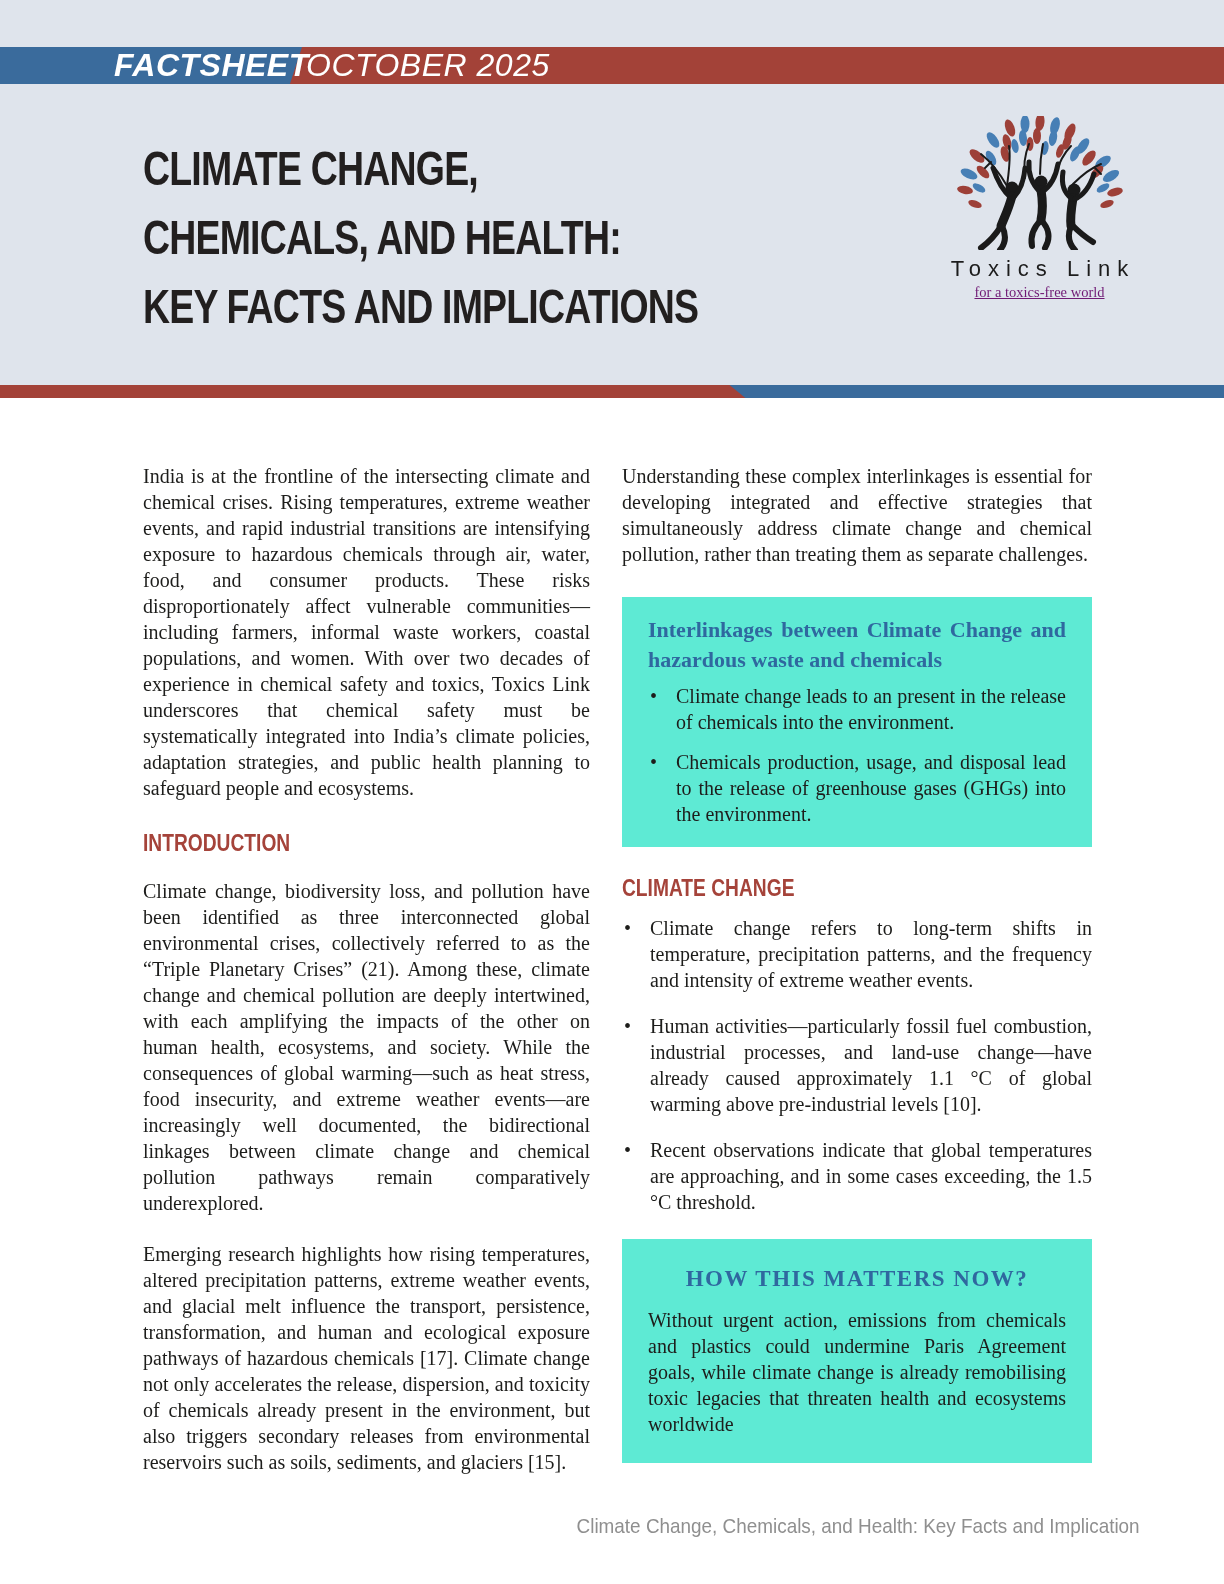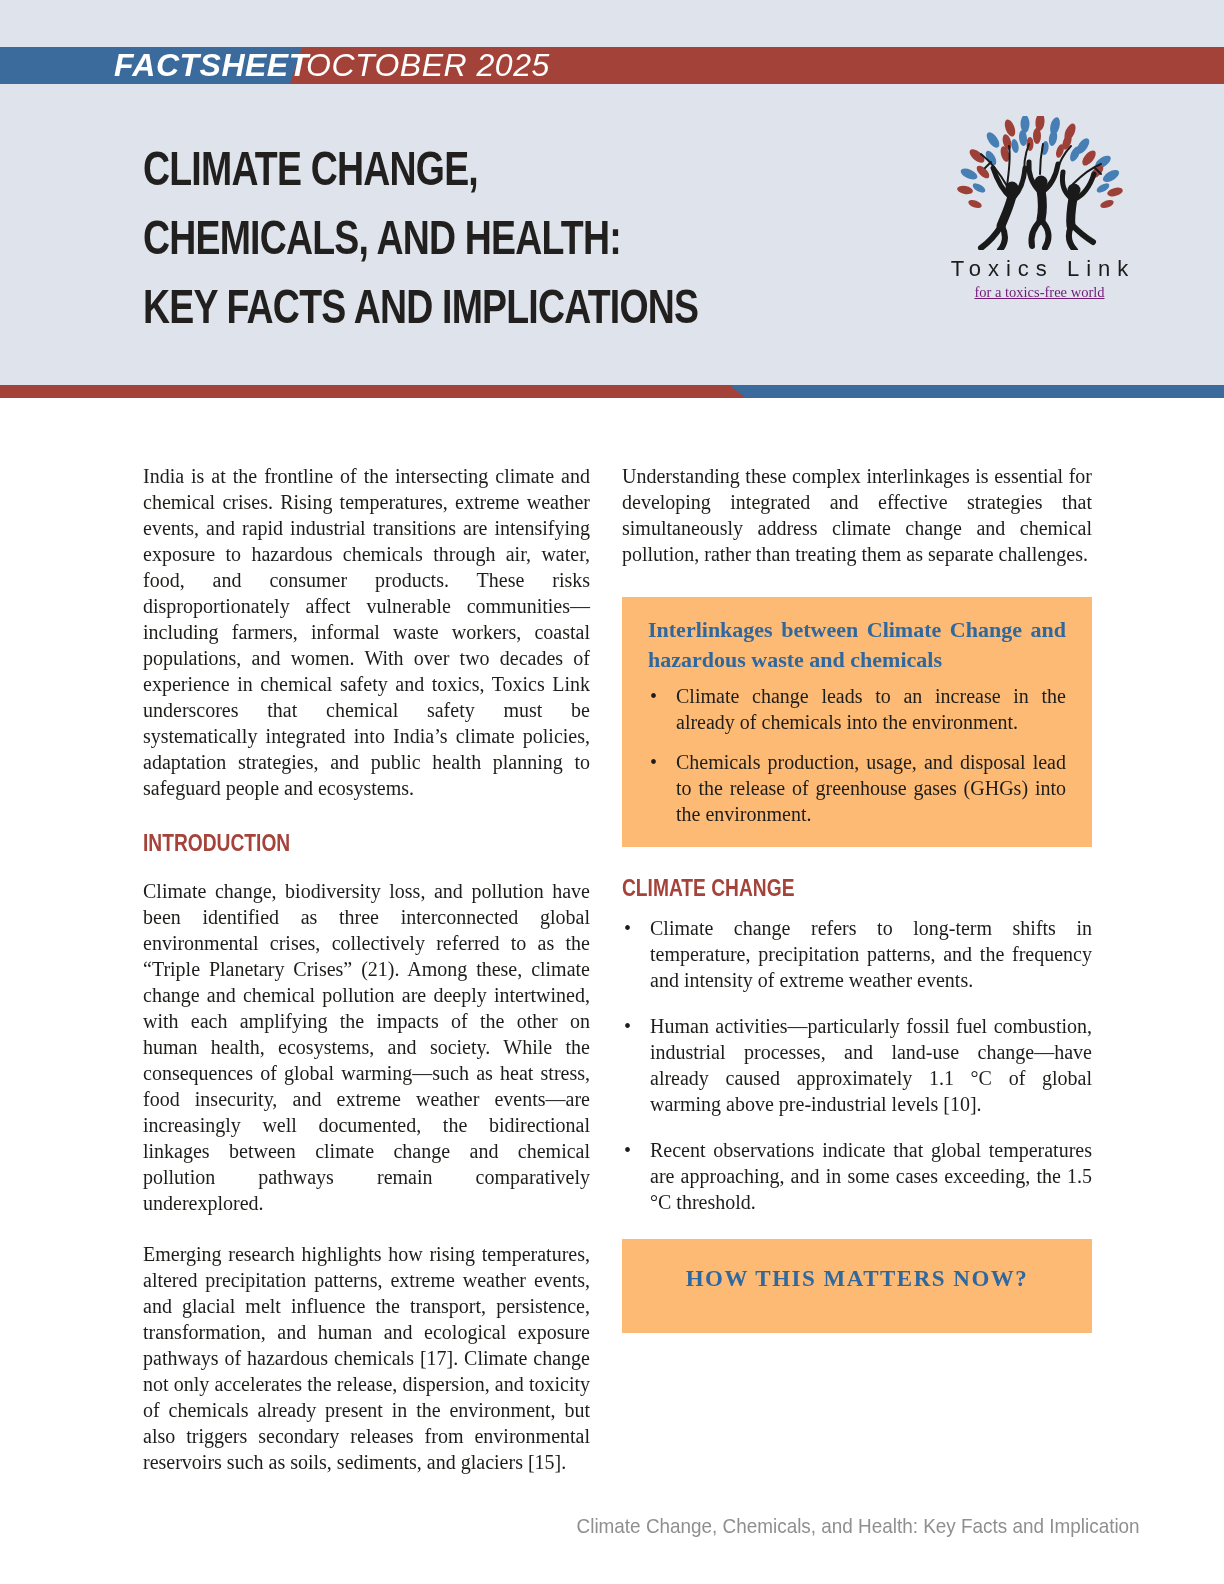--- a/index.html
+++ b/index.html
@@ -33,21 +33,21 @@
   
   .col-left{position:absolute;left:143px;top:463px;width:447px;}
   .col-right{position:absolute;left:622px;top:463px;width:470px;}
   p.para{margin:0 0 25px 0;font-size:20px;line-height:26px;text-align:justify;}
   .inset{margin-left:11px;margin-right:10px;}
 
   .section-h{margin:4px 0 18px 0;font-family:"Liberation Sans", sans-serif;font-weight:bold;
              font-size:24px;line-height:34px;color:#a5433a;}
   .section-h span{display:inline-block;transform:scaleX(0.8);transform-origin:left center;white-space:nowrap;letter-spacing:0;}
 
-  .infobox{background:#fdba74;margin:0 0 24px 0;}
+  .infobox{background:#5eead4;margin:0 0 24px 0;}
   .infobox.b1{padding:18px 26px 20px 26px;}
   .infobox.b2{margin-top:24px;margin-bottom:0;padding:26px;}
   .box-h{margin:0 0 8px 0;font-family:"Liberation Serif", serif;font-weight:bold;color:#2f689f;
          font-size:22px;line-height:30px;text-align:justify;}
   .box-h.caps{letter-spacing:1.5px;font-size:23px;line-height:28px;margin-bottom:14px;text-align:center;}
   .box-body{margin:0;font-size:20px;line-height:26px;text-align:justify;}
 
   ul.blist{list-style:none;margin:0;padding:0;}
   ul.blist li{position:relative;padding-left:28px;font-size:20px;line-height:26px;
               text-align:justify;margin:0 0 14px 0;}
@@ -170,21 +170,21 @@
   </div>
 
   <div class="col-right">
     <p class="para inset" style="margin-bottom:30px;">Understanding these complex interlinkages is essential for developing integrated and effective strategies that simultaneously address climate change and chemical pollution, rather than treating them as separate challenges.</p>
 
     <div class="infobox b1">
       <h3 class="box-h">Interlinkages between Climate Change and hazardous waste and chemicals</h3>
       <ul class="blist">
         <li>
           <span class="bmark">•</span>
-          <span>Climate change leads to an increase in the already of chemicals into the environment.</span>
+          <span>Climate change leads to an present in the release of chemicals into the environment.</span>
         </li>
         <li>
           <span class="bmark">•</span>
           <span>Chemicals production, usage, and disposal lead to the release of greenhouse gases (GHGs) into the environment.</span>
         </li>
       </ul>
     </div>
 
     <h2 class="section-h" style="margin-top:0;margin-bottom:10px;"><span>CLIMATE CHANGE</span></h2>
     <ul class="blist wide inset">
@@ -197,18 +197,19 @@
         <span>Human activities—particularly fossil fuel combustion, industrial processes, and land-use change—have already caused approximately 1.1 °C of global warming above pre-industrial levels [10].</span>
       </li>
       <li>
         <span class="bmark">•</span>
         <span>Recent observations indicate that global temperatures are approaching, and in some cases exceeding, the 1.5 °C threshold.</span>
       </li>
     </ul>
 
     <div class="infobox b2">
       <h3 class="box-h caps">HOW THIS MATTERS NOW?</h3>
+      <p class="box-body">Without urgent action, emissions from chemicals and plastics could undermine Paris Agreement goals, while climate change is already remobilising toxic legacies that threaten health and ecosystems worldwide</p>
     </div>
   </div>
 
   <div class="footer">Climate Change, Chemicals, and Health: Key Facts and Implication</div>
 
 </div>
 
 </body></html>

